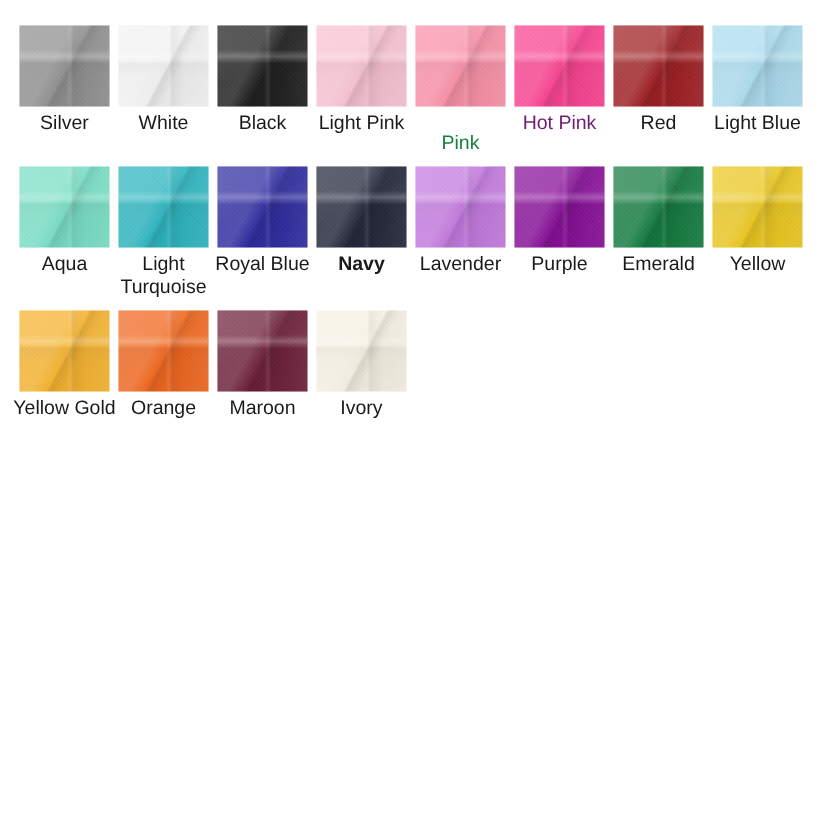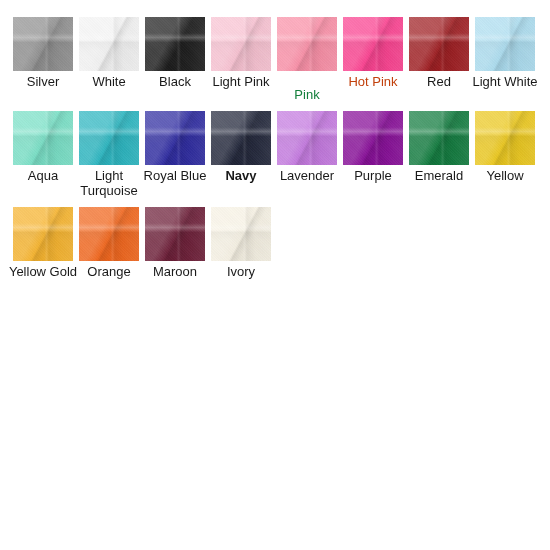--- a/index.html
+++ b/index.html
@@ -128,29 +128,29 @@
     <div class="swatch-cell">
       <div class="swatch-chip" style="background-color: rgb(249, 194, 210);"></div>
       <div class="swatch-label" style="color: rgb(26, 26, 26);">Light Pink</div>
     </div>
     <div class="swatch-cell">
       <div class="swatch-chip" style="background-color: rgb(251, 143, 167);"></div>
       <div class="swatch-label" style="color: #15803d; margin-top: 16px;">Pink</div>
     </div>
     <div class="swatch-cell">
       <div class="swatch-chip" style="background-color: rgb(252, 63, 143);"></div>
-      <div class="swatch-label" style="color: #c2410c; text-align: center;">Hot Pink</div>
+      <div class="swatch-label" style="color: #701a75; text-align: center;">Hot Pink</div>
     </div>
     <div class="swatch-cell">
       <div class="swatch-chip" style="background-color: rgb(158, 26, 30);"></div>
       <div class="swatch-label" style="color: rgb(26, 26, 26);">Red</div>
     </div>
     <div class="swatch-cell">
       <div class="swatch-chip" style="background-color: rgb(171, 221, 240);"></div>
-      <div class="swatch-label" style="color: rgb(26, 26, 26);">Light White</div>
+      <div class="swatch-label" style="color: rgb(26, 26, 26);">Light Blue</div>
     </div>
     <div class="swatch-cell">
       <div class="swatch-chip" style="background-color: rgb(119, 224, 198);"></div>
       <div class="swatch-label" style="color: rgb(26, 26, 26);">Aqua</div>
     </div>
     <div class="swatch-cell">
       <div class="swatch-chip" style="background-color: rgb(40, 181, 192);"></div>
       <div class="swatch-label" style="color: rgb(26, 26, 26);">Light Turquoise</div>
     </div>
     <div class="swatch-cell">

